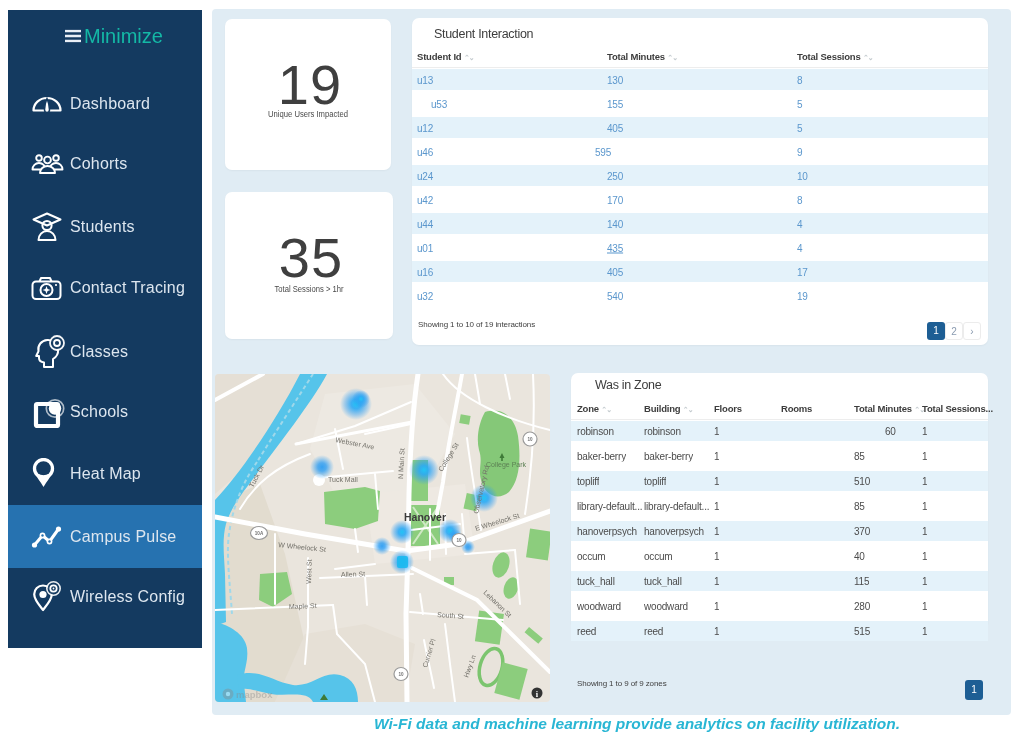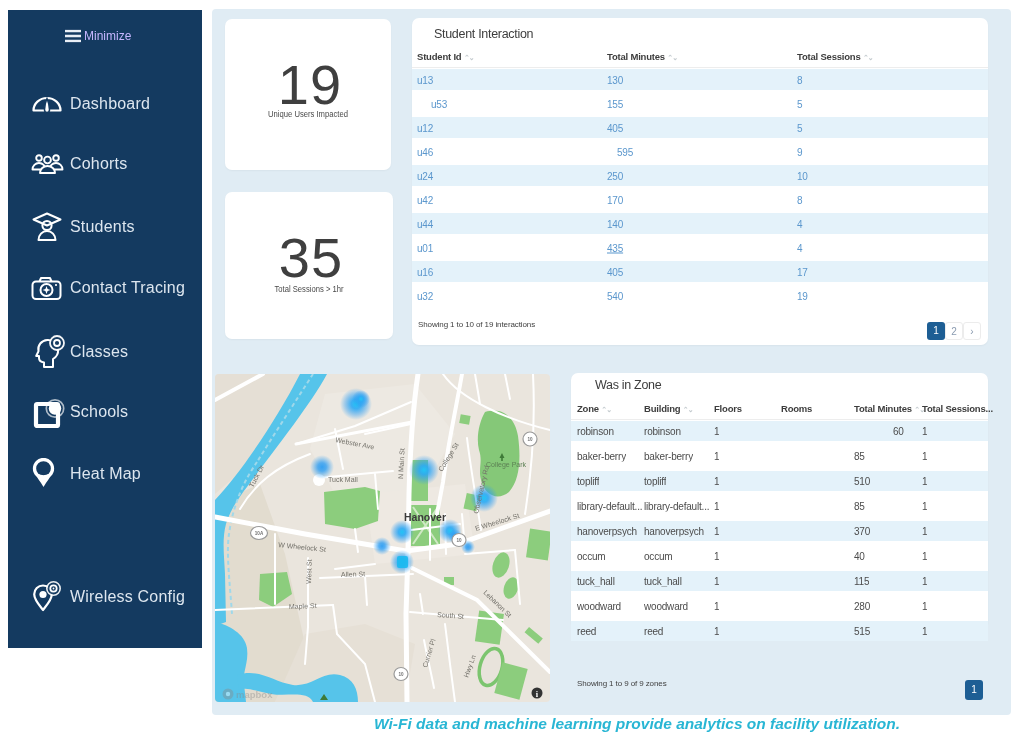--- a/index.html
+++ b/index.html
@@ -6,21 +6,21 @@
   html,body { width:1022px; height:741px; background:#fff; font-family:"Liberation Sans", sans-serif; overflow:hidden; }
   .abs { position:absolute; }
   #stage { position:relative; width:1022px; height:741px; background:#fff; }
 
   
   #sidebar { left:8px; top:10px; width:194px; height:638px; background:#143a60; }
   .mi { position:absolute; left:0; width:194px; height:62px; color:#dde6ef; font-size:16px; }
   .mi .lbl { position:absolute; left:62px; top:50%; transform:translateY(-50%); letter-spacing:0.2px; }
   .mi svg { position:absolute; left:23px; top:50%; transform:translateY(-50%); }
   .mi.active { background:#2672b0; }
-  #minimize { position:absolute; top:12px; left:0; width:194px; height:28px; color:#c4b5fd; font-size:12px; }
+  #minimize { position:absolute; top:12px; left:0; width:194px; height:28px; color:#14b8a6; font-size:20px; }
   #minimize .lbl { position:absolute; left:76px; top:50%; transform:translateY(-50%); }
   #minimize svg { position:absolute; left:57px; top:50%; transform:translateY(-50%); }
 
   
   #panel { left:212px; top:9px; width:799px; height:706px; background:#e0ecf4; border-radius:4px; }
 
   .card { position:absolute; background:#fff; border-radius:7px; box-shadow:0 1px 2px rgba(0,0,0,0.04); }
   #card19 { left:225px; top:19px; width:166px; height:151px; }
   #card35 { left:225px; top:192px; width:168px; height:147px; }
   .bignum { position:absolute; width:100%; text-align:center; font-size:56px; color:#3f3f3f; letter-spacing:1px; text-indent:4px;}
@@ -116,20 +116,32 @@
       </svg>
       <span class="lbl">Schools</span>
     </div>
     <div class="mi" style="top:433px;">
       <svg width="26" height="32" viewBox="0 0 26 32" fill="none" stroke="#fff">
         <path d="M3 13 C5 19 9.5 23.5 12.5 29 C15.5 23.5 20 19 22 13 C18 18.5 7 18.5 3 13 Z" fill="#fff" stroke="none"></path>
         <circle cx="12.5" cy="10.5" r="9" stroke-width="3.3"></circle>
       </svg>
       <span class="lbl">Heat Map</span>
     </div>
+    <div class="mi active" style="top:495px; height:63px;">
+      <svg width="31" height="24" viewBox="0 0 31 24" fill="none" stroke="#fff" stroke-width="3" stroke-linecap="round" stroke-linejoin="round">
+        <path d="M3.5 20 L11.5 10.5 L18.5 16.5 L27.5 4"></path>
+        <circle cx="3.5" cy="20" r="2.6" fill="#fff" stroke="none"></circle>
+        <circle cx="27.5" cy="4" r="2.6" fill="#fff" stroke="none"></circle>
+        <circle cx="11.5" cy="10.5" r="2.9" fill="#fff" stroke="none"></circle>
+        <circle cx="18.5" cy="16.5" r="2.9" fill="#fff" stroke="none"></circle>
+        <circle cx="11.5" cy="10.5" r="1.2" fill="#2672b0" stroke="none"></circle>
+        <circle cx="18.5" cy="16.5" r="1.2" fill="#2672b0" stroke="none"></circle>
+      </svg>
+      <span class="lbl">Campus Pulse</span>
+    </div>
     <div class="mi" style="top:556px;">
       <svg width="34" height="32" viewBox="0 0 34 32" fill="none" stroke="#fff" stroke-width="2.2">
         <path d="M12 4.5 a8.8 8.8 0 0 1 8.8 8.8 c0 5.5 -5.5 11.5 -8.8 15.7 c-3.3 -4.2 -8.8 -10.2 -8.8 -15.7 A8.8 8.8 0 0 1 12 4.5 Z" stroke-linejoin="round"></path>
         <circle cx="12" cy="13.5" r="3.6" fill="#fff" stroke="none"></circle>
         <circle cx="22.5" cy="7.5" r="6.7" fill="#143a60" stroke-width="1.6" opacity="0.9"></circle>
         <circle cx="22.5" cy="7.5" r="3.2" stroke-width="1.7"></circle>
         <circle cx="22.5" cy="7.5" r="0.9" fill="#fff" stroke="none"></circle>
       </svg>
       <span class="lbl">Wireless Config</span>
     </div>
@@ -161,21 +173,21 @@
         <span style="left:195px;">155</span>
         <span style="left:385px;">5</span>
       </div>
     <div class="r odd" style="top:99px;">
         <span style="left:5px;">u12</span>
         <span style="left:195px;">405</span>
         <span style="left:385px;">5</span>
       </div>
     <div class="r" style="top:123px;">
         <span style="left:5px;">u46</span>
-        <span style="left:205px;">595</span>
+        <span style="left:183px;">595</span>
         <span style="left:385px;">9</span>
       </div>
     <div class="r odd" style="top:147px;">
         <span style="left:5px;">u24</span>
         <span style="left:195px;">250</span>
         <span style="left:385px;">10</span>
       </div>
     <div class="r" style="top:171px;">
         <span style="left:5px;">u42</span>
         <span style="left:195px;">170</span>
@@ -214,21 +226,21 @@
       <span style="left:73px;">Building <span class="sort">⌃⌄</span></span>
       <span style="left:143px;">Floors</span>
       <span style="left:210px;">Rooms</span>
       <span style="left:283px;">Total Minutes <span class="sort">⌃⌄</span></span>
       <span style="left:351px;">Total Sessions...</span>
     </div>
     <div class="r odd" style="top:48px;">
         <span style="left:6px;">robinson</span>
         <span style="left:73px;">robinson</span>
         <span style="left:143px;">1</span>
-        <span style="left:291px;padding-left:31px;">60</span>
+        <span style="left:283px;padding-left:31px;">60</span>
         <span style="left:351px;">1</span>
       </div>
     <div class="r" style="top:73px;">
         <span style="left:6px;">baker-berry</span>
         <span style="left:73px;">baker-berry</span>
         <span style="left:143px;">1</span>
         <span style="left:283px;">85</span>
         <span style="left:351px;">1</span>
       </div>
     <div class="r odd" style="top:98px;">

